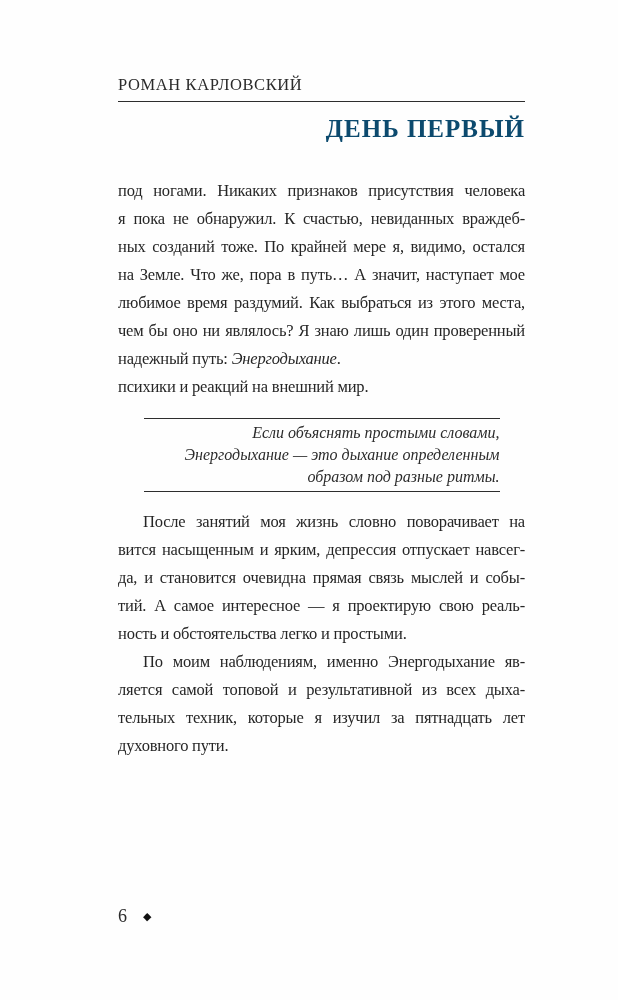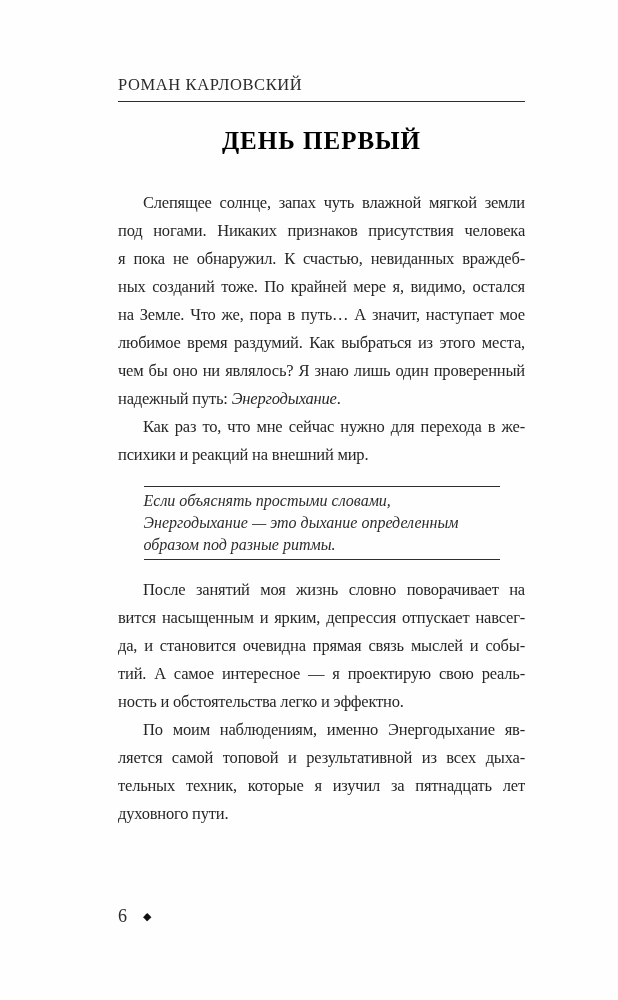--- a/index.html
+++ b/index.html
@@ -23,27 +23,27 @@
   .running-header {
     margin-top: 75px;
     padding-bottom: 7px;
     border-bottom: 1.6px solid #2d2d2d;
     font-size: 16.5px;
     letter-spacing: 0.6px;
     line-height: 19px;
     color: #2b2b2b;
   }
   .chapter-title {
-    margin: 24px 0 0 0;
-    text-align: center;
+    margin: 12px 0 0 0;
+    text-align: right;
     font-size: 25px;
     font-weight: bold;
     letter-spacing: 1px;
     line-height: 30px;
-    color: #000000;
+    color: #0c4a6e;
   }
   .body-text {
     margin-top: 33px;
     font-size: 16.5px;
     line-height: 28px;
     letter-spacing: -0.2px;
   }
   .paragraph { margin: 0; }
   .line {
     text-align: justify;
@@ -52,21 +52,21 @@
   }
   .line.last { text-align-last: left; }
   .line.first { text-indent: 25px; }
   .italic { font-style: italic; }
   .quote {
     width: 356px;
     margin: 17px auto 0 auto;
     border-top: 1.5px solid #2d2d2d;
     border-bottom: 1.5px solid #2d2d2d;
     padding: 3px 0;
-    text-align: left;
+    text-align: right;
     font-style: italic;
     font-size: 16px;
     line-height: 22px;
     letter-spacing: 0;
     color: #2b2b2b;
   }
   .block2 { margin-top: 16px; }
   .footer {
     position: absolute;
     left: 118px; top: 906px;
@@ -90,48 +90,46 @@
     <div class="running-header">
       <span>РОМАН КАРЛОВСКИЙ</span>
     </div>
 
     <h1 class="chapter-title">ДЕНЬ ПЕРВЫЙ</h1>
 
     <div class="body-text">
 
       <div>
           <div class="paragraph">
-            <div class="line first">Слепящее солнце, запах чуть влажной мягкой земли</div>
             <div class="line">под ногами. Никаких признаков присутствия человека</div>
             <div class="line">я пока не обнаружил. К счастью, невиданных враждеб-</div>
             <div class="line">ных созданий тоже. По крайней мере я, видимо, остался</div>
             <div class="line">на Земле. Что же, пора в путь… А значит, наступает мое</div>
             <div class="line">любимое время раздумий. Как выбраться из этого места,</div>
             <div class="line">чем бы оно ни являлось? Я знаю лишь один проверенный</div>
             <div class="line last"><span>надежный путь: </span><span class="italic">Энергодыхание</span><span>.</span></div>
           </div>
           <div class="paragraph">
-            <div class="line first">Как раз то, что мне сейчас нужно для перехода в же-</div>
             <div class="line last">психики и реакций на внешний мир.</div>
           </div>
         </div>
 
       <div class="quote">
         <div class="quote-line">Если объяснять простыми словами,</div>
         <div class="quote-line">Энергодыхание — это дыхание определенным</div>
         <div class="quote-line">образом под разные ритмы.</div>
       </div>
 
       <div class="block2">
           <div class="paragraph">
             <div class="line first">После занятий моя жизнь словно поворачивает на</div>
             <div class="line">вится насыщенным и ярким, депрессия отпускает навсег-</div>
             <div class="line">да, и становится очевидна прямая связь мыслей и собы-</div>
             <div class="line">тий. А самое интересное — я проектирую свою реаль-</div>
-            <div class="line last">ность и обстоятельства легко и эффектно.</div>
+            <div class="line last">ность и обстоятельства легко и простыми.</div>
           </div>
           <div class="paragraph">
             <div class="line first">По моим наблюдениям, именно Энергодыхание яв-</div>
             <div class="line">ляется самой топовой и результативной из всех дыха-</div>
             <div class="line">тельных техник, которые я изучил за пятнадцать лет</div>
             <div class="line last">духовного пути.</div>
           </div>
         </div>
 
     </div>

